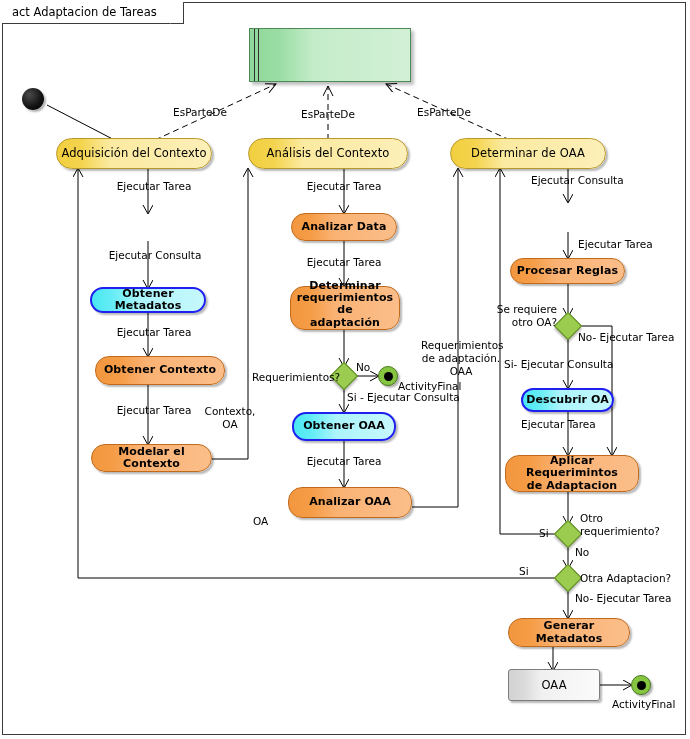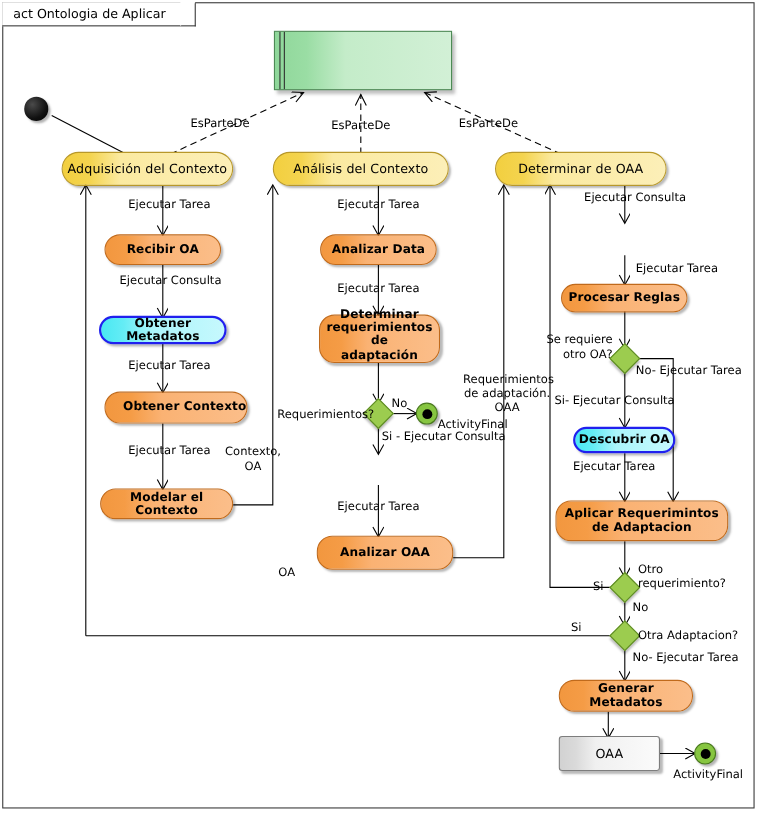--- a/index.html
+++ b/index.html
@@ -72,21 +72,21 @@
        font-family:"DejaVu Sans","Liberation Sans",sans-serif;}
   .lbl.c{text-align:center;}
   .lbl.r{text-align:right;}
 </style>
 </head>
 <body>
 
 <div id="canvas">
 
   <div id="frame"></div>
-  <div id="frame-tab">act Ontologia de Aplicar</div>
+  <div id="frame-tab">act Adaptacion de Tareas</div>
 
   <svg id="wires" viewBox="0 0 690 739" xmlns="http://www.w3.org/2000/svg">
     <defs>
       <marker id="oarrow" markerWidth="12" markerHeight="12" refX="9" refY="5" orient="auto" markerUnits="userSpaceOnUse">
         <path d="M1,0 L10,5 L1,10" fill="none" stroke="#000" stroke-width="1"></path>
       </marker>
       <marker id="oarrowup" markerWidth="12" markerHeight="12" refX="9" refY="5" orient="auto" markerUnits="userSpaceOnUse">
         <path d="M1,0 L10,5 L1,10" fill="none" stroke="#000" stroke-width="1"></path>
       </marker>
       <marker id="hollow" markerWidth="14" markerHeight="12" refX="11" refY="5" orient="auto" markerUnits="userSpaceOnUse">
@@ -159,52 +159,52 @@
   <div class="node act yellow" style="left:248px;top:138px;width:160px;height:31px;">
     <span>Análisis del Contexto</span>
   </div>
   <div class="node act yellow" style="left:56px;top:138px;width:156px;height:31px;">
     <span>Adquisición del Contexto</span>
   </div>
   <div class="node act yellow" style="left:450px;top:138px;width:156px;height:31px;">
     <span>Determinar de OAA</span>
   </div>
 
-  <div class="node act orange" style="left:95px;top:213px;width:106px;height:28px;">
-    <span>Recibir OA</span>
-  </div>
   <div class="node act cyan" style="left:90px;top:287px;width:116px;height:26px;text-align:center;">
     <span>Obtener Metadatos</span>
   </div>
-  <div class="node act orange" style="left:95px;top:356px;width:130px;height:29px;justify-content:flex-end;">
+  <div class="node act orange" style="left:95px;top:356px;width:130px;height:29px;">
     <span>Obtener Contexto</span>
   </div>
   <div class="node act orange" style="left:91px;top:444px;width:121px;height:28px;">
     <span>Modelar el Contexto</span>
   </div>
 
   <div class="node act orange" style="left:291px;top:213px;width:106px;height:28px;">
     <span>Analizar Data</span>
   </div>
   <div class="node act orange" style="left:290px;top:286px;width:110px;height:44px;align-items:flex-end;">
     <span style="white-space:pre-line">Determinar
 requerimientos de
 adaptación</span>
   </div>
+  <div class="node act cyan" style="left:292px;top:412px;width:104px;height:29px;">
+    <span>Obtener OAA</span>
+  </div>
   <div class="node act orange" style="left:288px;top:487px;width:124px;height:31px;">
     <span>Analizar OAA</span>
   </div>
 
   <div class="node act orange" style="left:510px;top:258px;width:115px;height:26px;">
     <span>Procesar Reglas</span>
   </div>
   <div class="node act cyan" style="left:521px;top:388px;width:93px;height:24px;">
     <span>Descubrir OA</span>
   </div>
-  <div class="node act orange" style="left:505px;top:455px;width:157px;height:37px;">
+  <div class="node act orange" style="left:505px;top:455px;width:134px;height:37px;">
     <span style="white-space:pre-line">Aplicar Requerimintos
 de Adaptacion</span>
   </div>
   <div class="node act orange" style="left:508px;top:618px;width:122px;height:29px;">
     <span>Generar Metadatos</span>
   </div>
   <div class="node objnode" style="left:508px;top:669px;width:92px;height:32px;">
     <span>OAA</span>
   </div>
 

